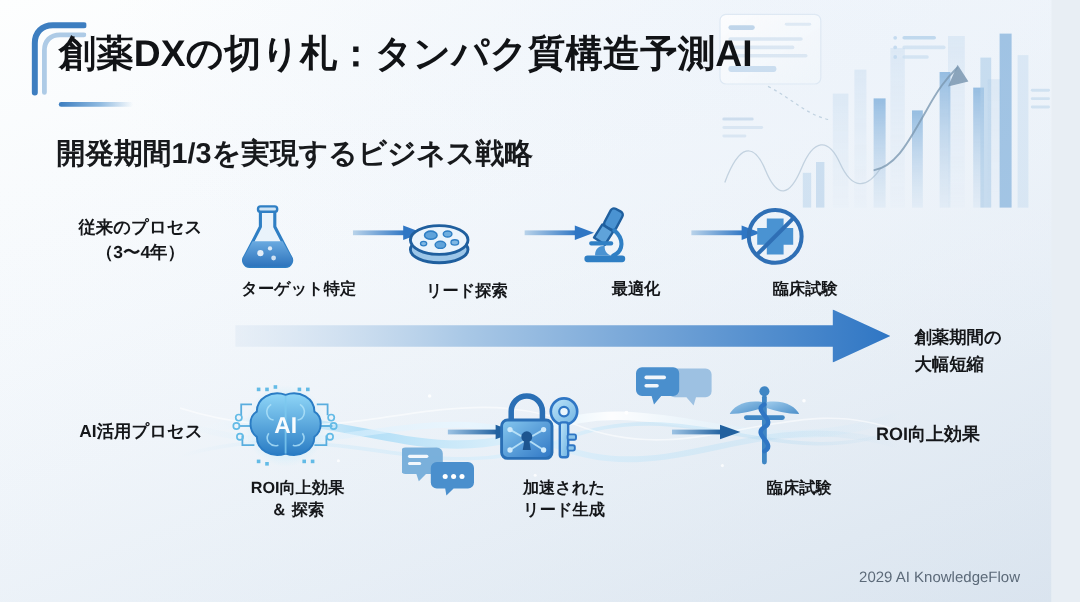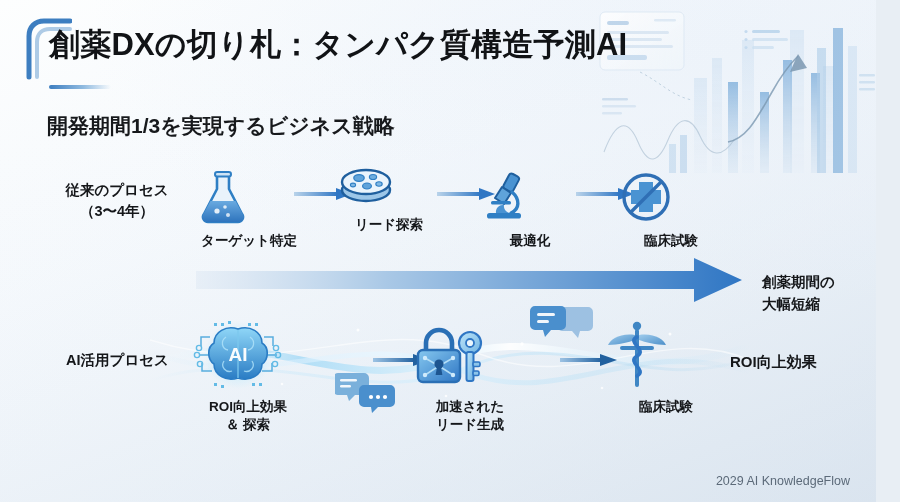--- a/index.html
+++ b/index.html
@@ -54,21 +54,21 @@
   .title-underline {
     position: absolute;
     left: 49px; top: 85px;
     width: 62px; height: 4px;
     border-radius: 2px;
     background: linear-gradient(90deg, #3d7ec0 0%, #8fbae0 55%, rgba(180,208,233,0) 100%);
   }
   .subtitle {
     position: absolute;
     left: 47px; top: 112px;
-    font-size: 21px;
+    font-size: 24px;
     font-weight: bold;
     color: #17191c;
     white-space: nowrap;
   }
 
   
   .row-label {
     position: absolute;
     font-size: 14.5px;
     font-weight: bold;
@@ -264,21 +264,21 @@
     <defs>
         <linearGradient id="cg1" x1="0" y1="0" x2="1" y2="0">
       <stop offset="0%" stop-color="#b9d3ea"></stop>
           <stop offset="100%" stop-color="#2f76c4"></stop>
     </linearGradient>
       </defs>
     <rect x="0" y="5" width="44" height="4" fill="url(#cg1)"></rect>
     <polygon points="42,1 58,7 42,13" fill="#2f76c4"></polygon>
   </svg>
 
-  <div class="step" style="left:337px; top:152px;">
+  <div class="step" style="left:337px; top:170px;">
     <div class="icon-wrap">
       <svg width="58" height="48" viewBox="0 0 58 48">
         <ellipse cx="29" cy="33" rx="24" ry="11" fill="#9cc6e8" stroke="#1f5f9e" stroke-width="2.4"></ellipse>
         <ellipse cx="29" cy="25" rx="24" ry="12" fill="#eaf4fc" stroke="#1f5f9e" stroke-width="2.4"></ellipse>
         <ellipse cx="22" cy="21" rx="5.2" ry="3.4" fill="#5fa3da" stroke="#2f7fc4" stroke-width="1.3"></ellipse>
         <ellipse cx="36" cy="20" rx="3.6" ry="2.5" fill="#6eaedf" stroke="#2f7fc4" stroke-width="1.2"></ellipse>
         <ellipse cx="30" cy="29" rx="4.4" ry="3" fill="#5fa3da" stroke="#2f7fc4" stroke-width="1.2"></ellipse>
         <ellipse cx="42" cy="27" rx="3.2" ry="2.2" fill="#7fb8e4" stroke="#2f7fc4" stroke-width="1.1"></ellipse>
         <ellipse cx="16" cy="28" rx="2.6" ry="1.9" fill="#7fb8e4" stroke="#2f7fc4" stroke-width="1.1"></ellipse>
       </svg>

